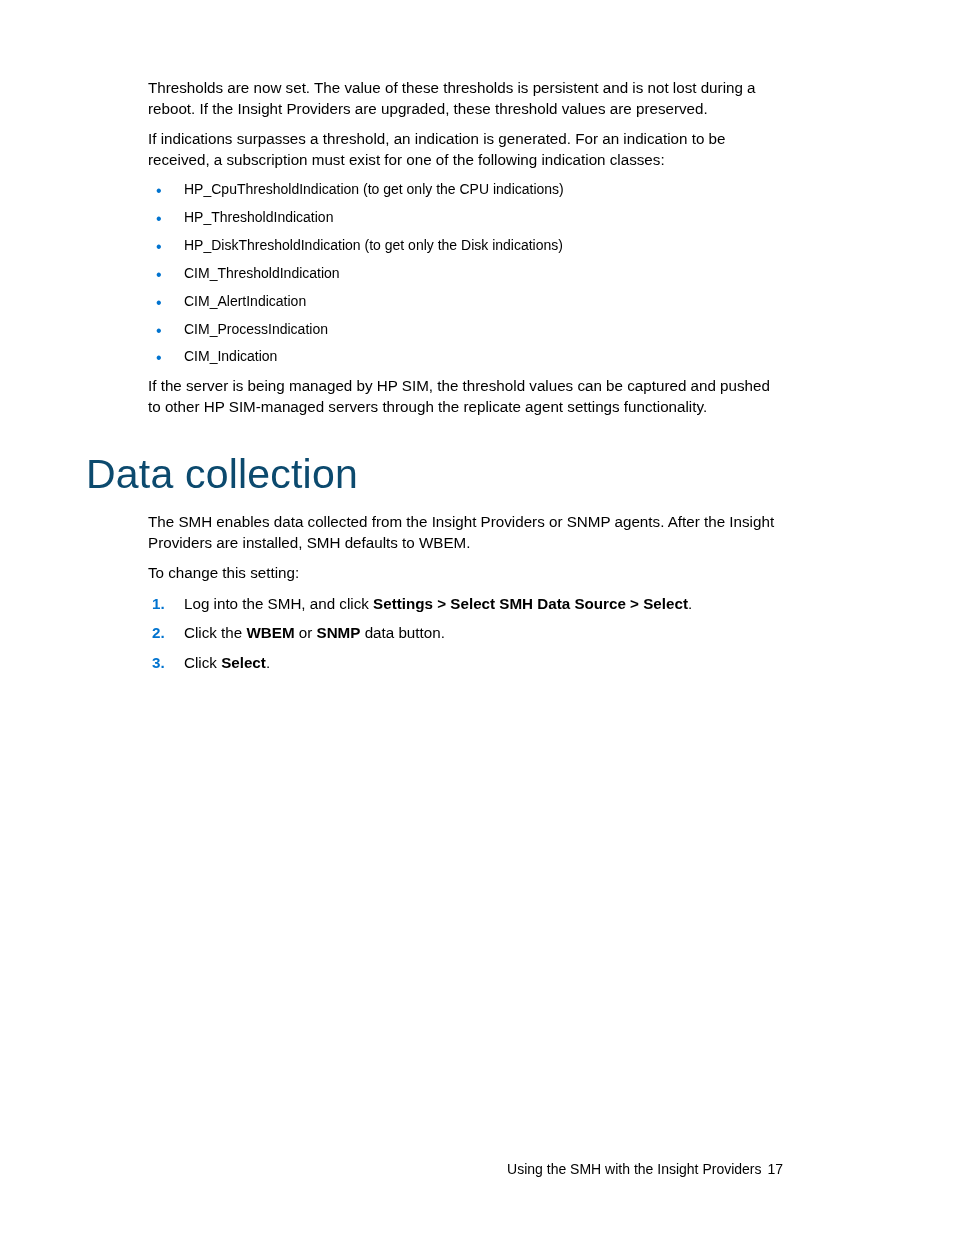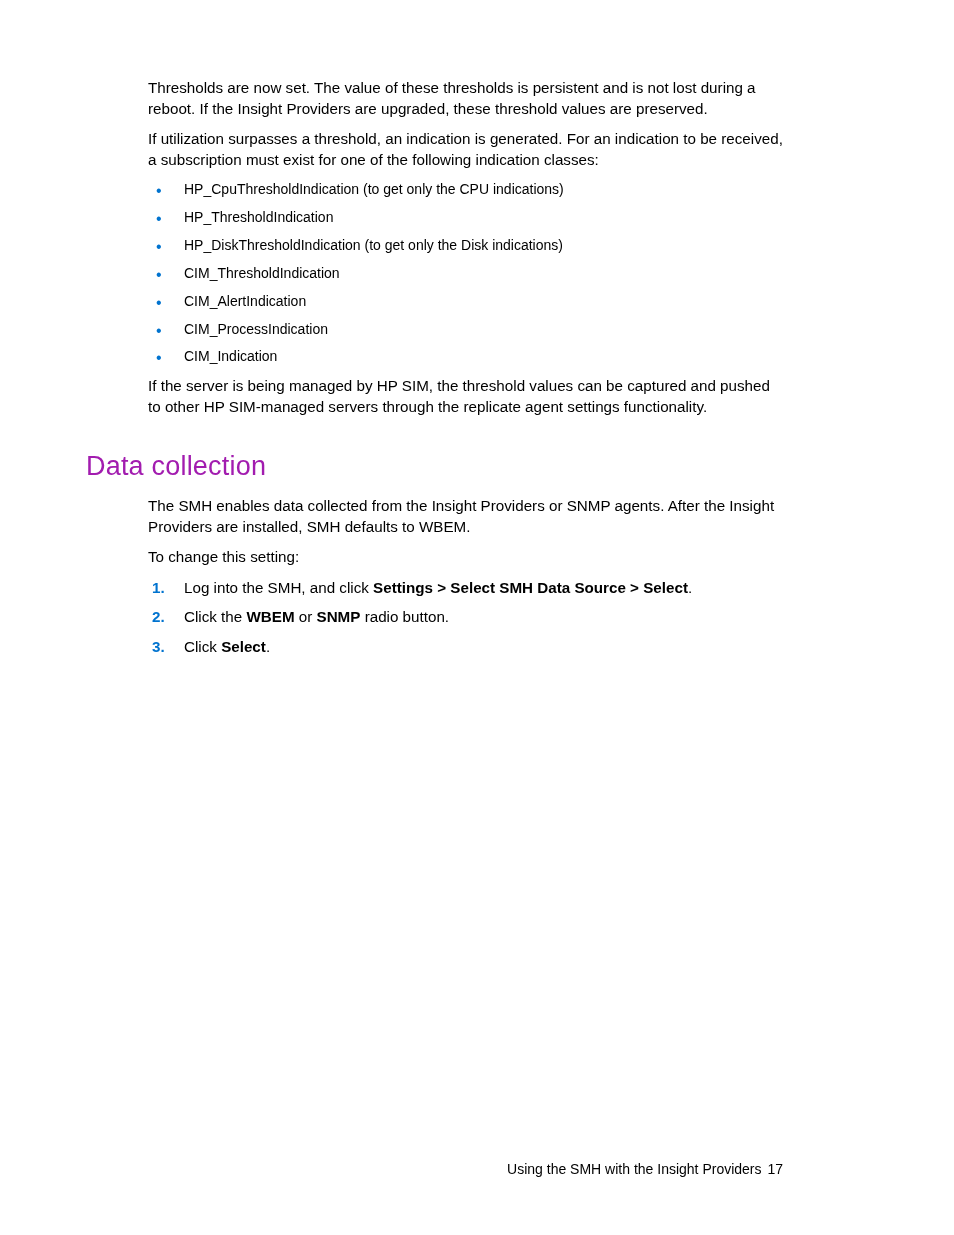--- a/index.html
+++ b/index.html
@@ -44,22 +44,22 @@
     position: absolute;
     left: 8px;
     top: 0;
     color: #0073cf;
     font-size: 16px;
     line-height: 1.35;
   }
   h1.section {
     font-family: "Arial", "Helvetica", sans-serif;
     font-weight: 300;
-    color: #a21caf;
-    font-size: 27px;
+    color: #0c4a6e;
+    font-size: 41px;
     margin: 34px 0 14px 0;
     letter-spacing: 0.2px;
   }
   ol.steps {
     list-style: none;
     margin: 6px 0 10px 0;
     padding: 0;
     margin-left: 62px;
     counter-reset: step;
   }
@@ -92,21 +92,21 @@
   }
   b { font-weight: bold; }
 </style>
 </head>
 <body>
 
 <div class="page">
 
   <p class="body-text">Thresholds are now set. The value of these thresholds is persistent and is not lost during a reboot. If the Insight Providers are upgraded, these threshold values are preserved.</p>
 
-  <p class="body-text">If utilization surpasses a threshold, an indication is generated. For an indication to be received, a subscription must exist for one of the following indication classes:</p>
+  <p class="body-text">If indications surpasses a threshold, an indication is generated. For an indication to be received, a subscription must exist for one of the following indication classes:</p>
 
   <ul class="bullets">
     <li>HP_CpuThresholdIndication (to get only the CPU indications)</li>
     <li>HP_ThresholdIndication</li>
     <li>HP_DiskThresholdIndication (to get only the Disk indications)</li>
     <li>CIM_ThresholdIndication</li>
     <li>CIM_AlertIndication</li>
     <li>CIM_ProcessIndication</li>
     <li>CIM_Indication</li>
   </ul>
@@ -117,21 +117,21 @@
 
   <p class="body-text">The SMH enables data collected from the Insight Providers or SNMP agents. After the Insight Providers are installed, SMH defaults to WBEM.</p>
 
   <p class="body-text">To change this setting:</p>
 
   <ol class="steps">
     <li>
       <span>Log into the SMH, and click </span><b>Settings &gt; Select SMH Data Source &gt; Select</b><span>.</span>
     </li>
     <li>
-      <span>Click the </span><b>WBEM</b><span> or </span><b>SNMP</b><span> radio button.</span>
+      <span>Click the </span><b>WBEM</b><span> or </span><b>SNMP</b><span> data button.</span>
     </li>
     <li>
       <span>Click </span><b>Select</b><span>.</span>
     </li>
   </ol>
 
   <div class="footer">
     <span>Using the SMH with the Insight Providers</span>
     <span class="pn">17</span>
   </div>

